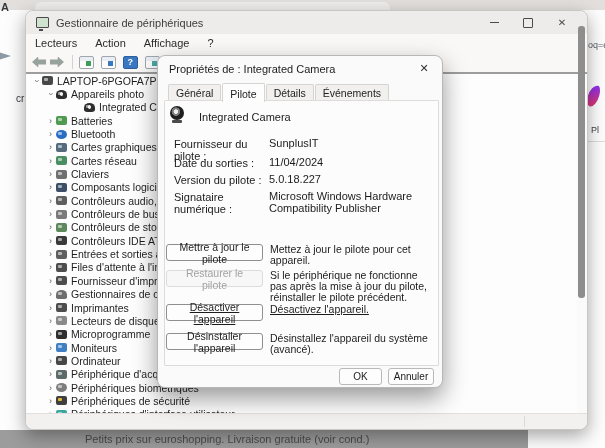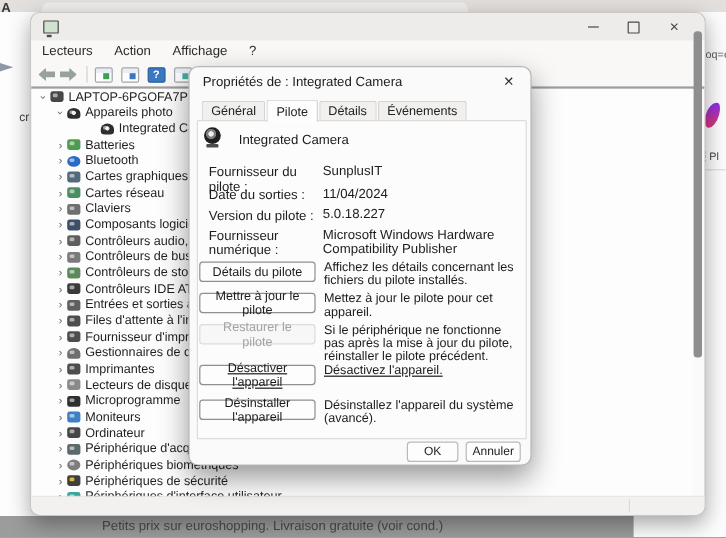--- a/index.html
+++ b/index.html
@@ -141,20 +141,21 @@
     <span>Pl</span>
   </div>
   <div class="frag-divider"></div>
   <div class="ad-strip">
     <span class="ad-text">Petits prix sur euroshopping. Livraison gratuite (voir cond.)</span>
   </div>
 
   <div class="dm">
     <div class="dm-title">
       <span class="dm-title-icon"></span>
+      <span class="dm-title-text">Gestionnaire de périphériques</span>
       <div class="winbtns">
         <span class="winbtn wb-min"></span>
         <span class="winbtn wb-max"></span>
         <span class="winbtn wb-close"></span>
       </div>
     </div>
     <div class="dm-menubar" id="menubar">
         <span class="menu-item">Lecteurs</span>
         <span class="menu-item">Action</span>
         <span class="menu-item">Affichage</span>
@@ -329,28 +330,24 @@
       </div>
       <div class="fld" style="top: 101px;">
         <span class="fld-label">Date du sorties :</span>
         <span class="fld-value">11/04/2024</span>
       </div>
       <div class="fld" style="top: 118px;">
         <span class="fld-label">Version du pilote :</span>
         <span class="fld-value">5.0.18.227</span>
       </div>
       <div class="fld" style="top: 135px;">
-        <span class="fld-label">Fournisseur numérique :</span>
+        <span class="fld-label">Signataire numérique :</span>
         <span class="fld-value">Microsoft Windows Hardware Compatibility Publisher</span>
       </div>
       <div id="actions"></div>
-    <div class="act" style="top: 162px;">
-        <button class="act-btn">Détails du pilote</button>
-        <span class="act-desc">Affichez les détails concernant les fichiers du pilote installés.</span>
-      </div>
       <div class="act" style="top: 188px;">
         <button class="act-btn">Mettre à jour le pilote</button>
         <span class="act-desc">Mettez à jour le pilote pour cet appareil.</span>
       </div>
       <div class="act" style="top: 214px;">
         <button class="act-btn disabled">Restaurer le pilote</button>
         <span class="act-desc">Si le périphérique ne fonctionne pas après la mise à jour du pilote, réinstaller le pilote précédent.</span>
       </div>
       <div class="act" style="top: 248px; text-decoration: underline;">
         <button class="act-btn">Désactiver l'appareil</button>

